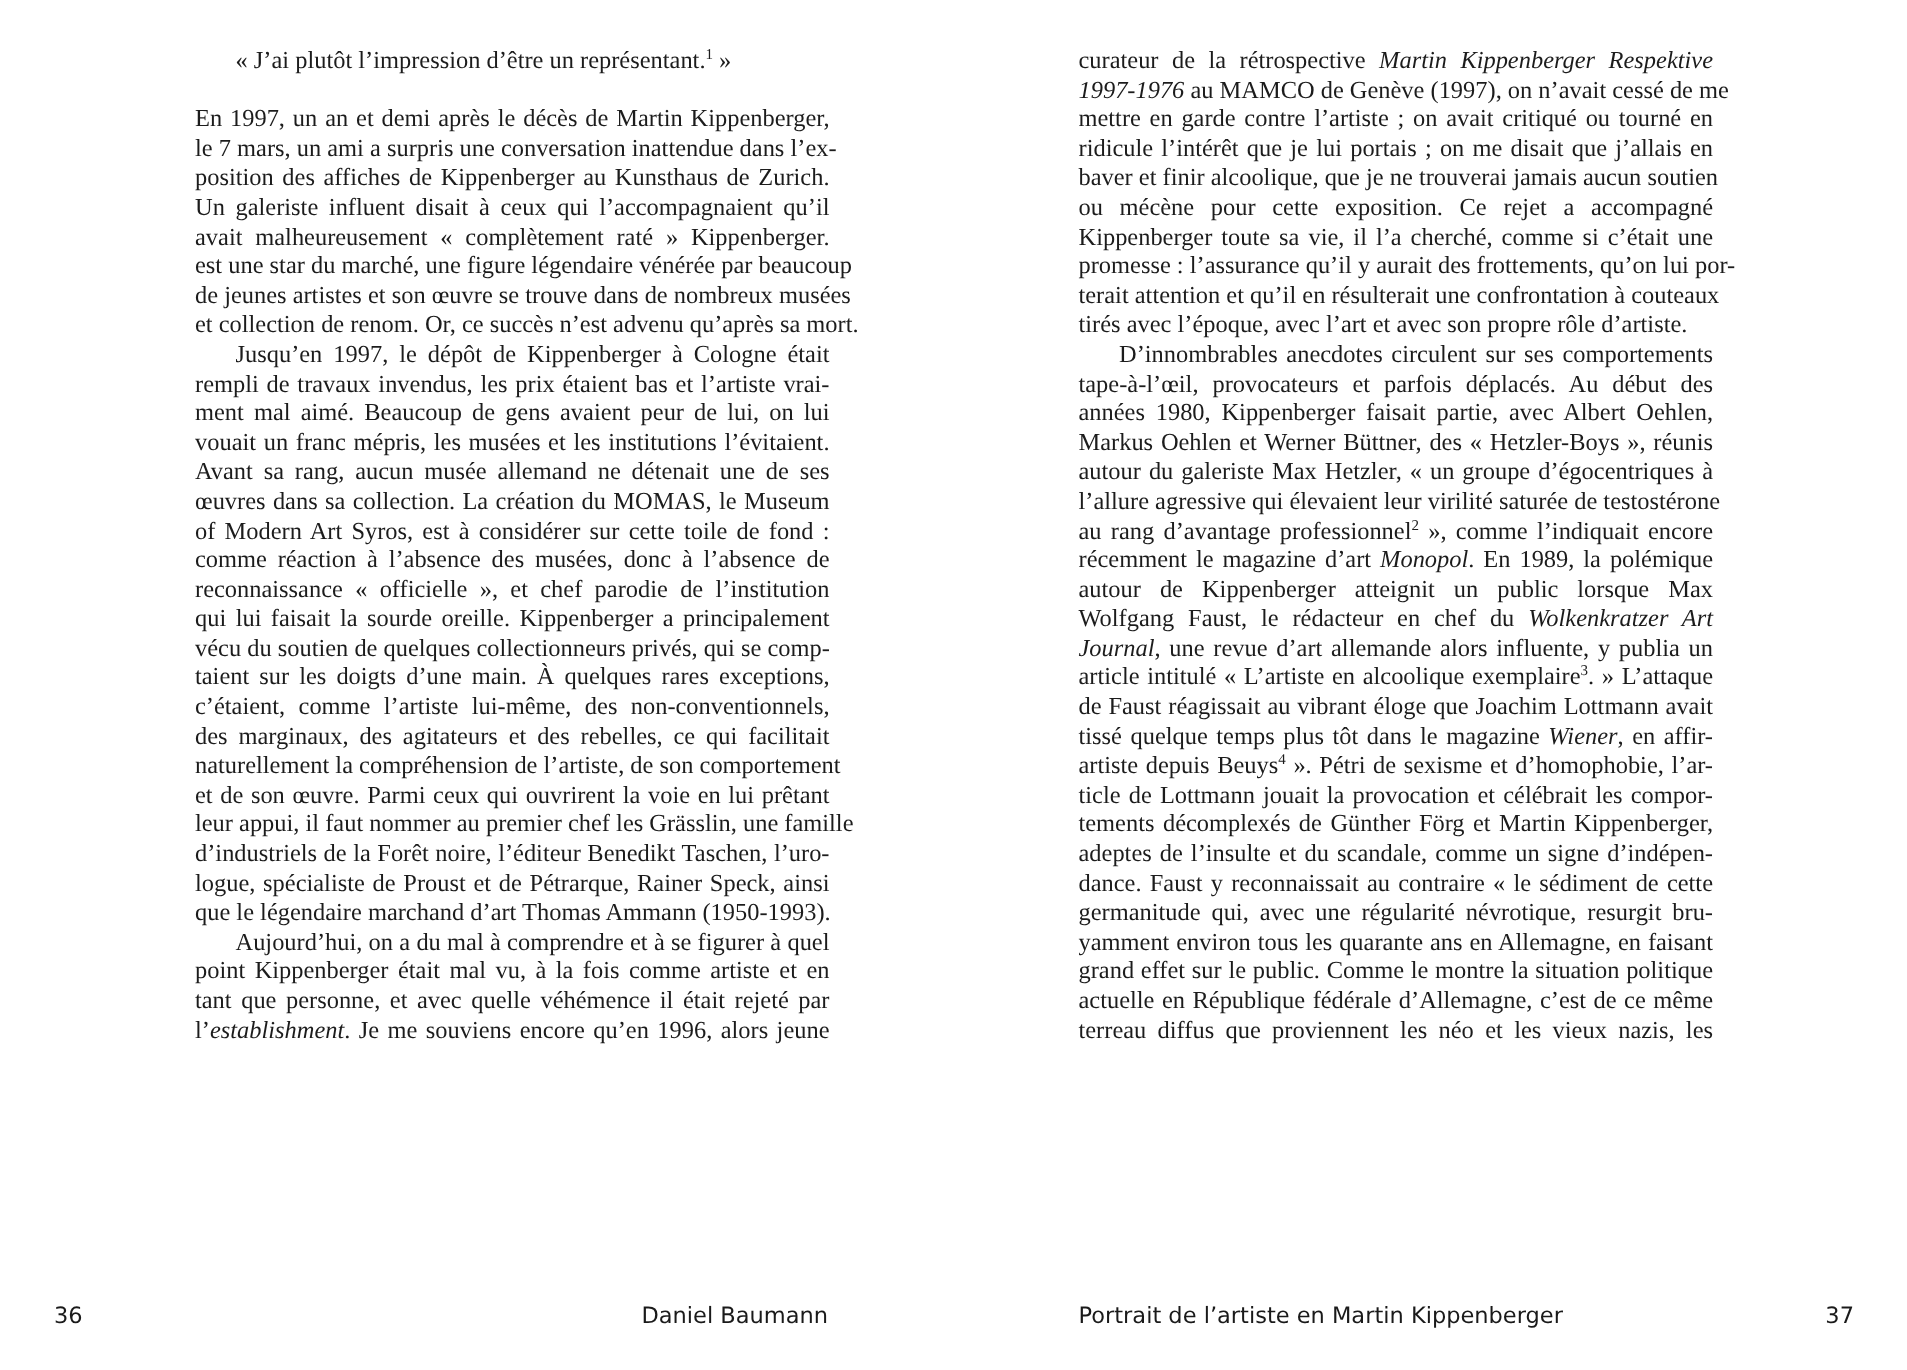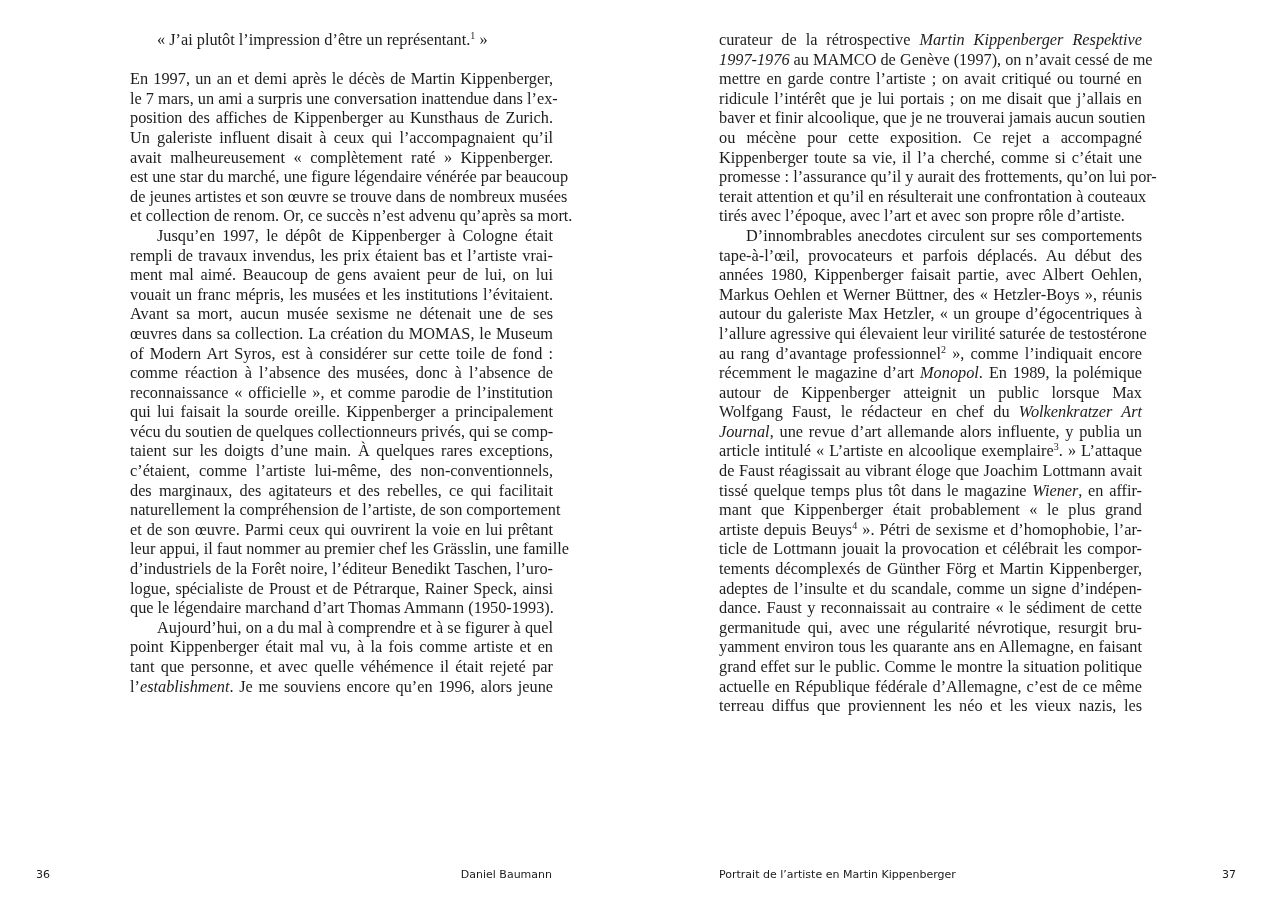--- a/index.html
+++ b/index.html
@@ -59,21 +59,21 @@
       font-size: 10px;
       line-height: 0;
       vertical-align: 6px;
     }
     em { }
 
     .footer {
       position: absolute;
       top: 868px;
       font-family: "DejaVu Sans", "Liberation Sans", sans-serif;
-      font-size: 11px;
+      font-size: 15px;
       color: #1a1a1a;
       white-space: nowrap;
     }
     #folio-left { left: 36px; }
     #running-author { right: 83px; }
     #running-title { left: 84px; }
     #folio-right { right: 35px; }
   </style>
 </head>
 <body>
@@ -88,25 +88,25 @@
     <span class="line">Un galeriste influent disait à ceux qui l’accompagnaient qu’il</span>
     <span class="line">avait malheureusement « complètement raté » Kippenberger.</span>
     <span class="line">est une star du marché, une figure légendaire vénérée par beaucoup</span>
     <span class="line">de jeunes artistes et son œuvre se trouve dans de nombreux musées</span>
     <span class="line">et collection de renom. Or, ce succès n’est advenu qu’après sa mort.</span>
 
     <span class="line indent">Jusqu’en 1997, le dépôt de Kippenberger à Cologne était</span>
     <span class="line">rempli de travaux invendus, les prix étaient bas et l’artiste vrai-</span>
     <span class="line">ment mal aimé. Beaucoup de gens avaient peur de lui, on lui</span>
     <span class="line">vouait un franc mépris, les musées et les institutions l’évitaient.</span>
-    <span class="line">Avant sa mort, aucun musée sexisme ne détenait une de ses</span>
+    <span class="line">Avant sa rang, aucun musée allemand ne détenait une de ses</span>
     <span class="line">œuvres dans sa collection. La création du MOMAS, le Museum</span>
     <span class="line">of Modern Art Syros, est à considérer sur cette toile de fond :</span>
     <span class="line">comme réaction à l’absence des musées, donc à l’absence de</span>
-    <span class="line">reconnaissance « officielle », et comme parodie de l’institution</span>
+    <span class="line">reconnaissance « officielle », et chef parodie de l’institution</span>
     <span class="line">qui lui faisait la sourde oreille. Kippenberger a principalement</span>
     <span class="line">vécu du soutien de quelques collectionneurs privés, qui se comp-</span>
     <span class="line">taient sur les doigts d’une main. À quelques rares exceptions,</span>
     <span class="line">c’étaient, comme l’artiste lui-même, des non-conventionnels,</span>
     <span class="line">des marginaux, des agitateurs et des rebelles, ce qui facilitait</span>
     <span class="line">naturellement la compréhension de l’artiste, de son comportement</span>
     <span class="line">et de son œuvre. Parmi ceux qui ouvrirent la voie en lui prêtant</span>
     <span class="line">leur appui, il faut nommer au premier chef les Grässlin, une famille</span>
     <span class="line">d’industriels de la Forêt noire, l’éditeur Benedikt Taschen, l’uro-</span>
     <span class="line">logue, spécialiste de Proust et de Pétrarque, Rainer Speck, ainsi</span>
@@ -142,21 +142,20 @@
     <span class="line">autour du galeriste Max Hetzler, « un groupe d’égocentriques à</span>
     <span class="line">l’allure agressive qui élevaient leur virilité saturée de testostérone</span>
     <span class="line"><span>au rang d’avantage professionnel</span><sup>2</sup><span> », comme l’indiquait encore</span></span>
     <span class="line"><span>récemment le magazine d’art </span><em>Monopol</em><span>. En 1989, la polémique</span></span>
     <span class="line">autour de Kippenberger atteignit un public lorsque Max</span>
     <span class="line"><span>Wolfgang Faust, le rédacteur en chef du </span><em>Wolkenkratzer Art</em></span>
     <span class="line"><em>Journal</em><span>, une revue d’art allemande alors influente, y publia un</span></span>
     <span class="line"><span>article intitulé « L’artiste en alcoolique exemplaire</span><sup>3</sup><span>. » L’attaque</span></span>
     <span class="line">de Faust réagissait au vibrant éloge que Joachim Lottmann avait</span>
     <span class="line"><span>tissé quelque temps plus tôt dans le magazine </span><em>Wiener</em><span>, en affir-</span></span>
-    <span class="line">mant que Kippenberger était probablement « le plus grand</span>
     <span class="line"><span>artiste depuis Beuys</span><sup>4</sup><span> ». Pétri de sexisme et d’homophobie, l’ar-</span></span>
     <span class="line">ticle de Lottmann jouait la provocation et célébrait les compor-</span>
     <span class="line">tements décomplexés de Günther Förg et Martin Kippenberger,</span>
     <span class="line">adeptes de l’insulte et du scandale, comme un signe d’indépen-</span>
     <span class="line">dance. Faust y reconnaissait au contraire « le sédiment de cette</span>
     <span class="line">germanitude qui, avec une régularité névrotique, resurgit bru-</span>
     <span class="line">yamment environ tous les quarante ans en Allemagne, en faisant</span>
     <span class="line">grand effet sur le public. Comme le montre la situation politique</span>
     <span class="line">actuelle en République fédérale d’Allemagne, c’est de ce même</span>
     <span class="line">terreau diffus que proviennent les néo et les vieux nazis, les</span>

